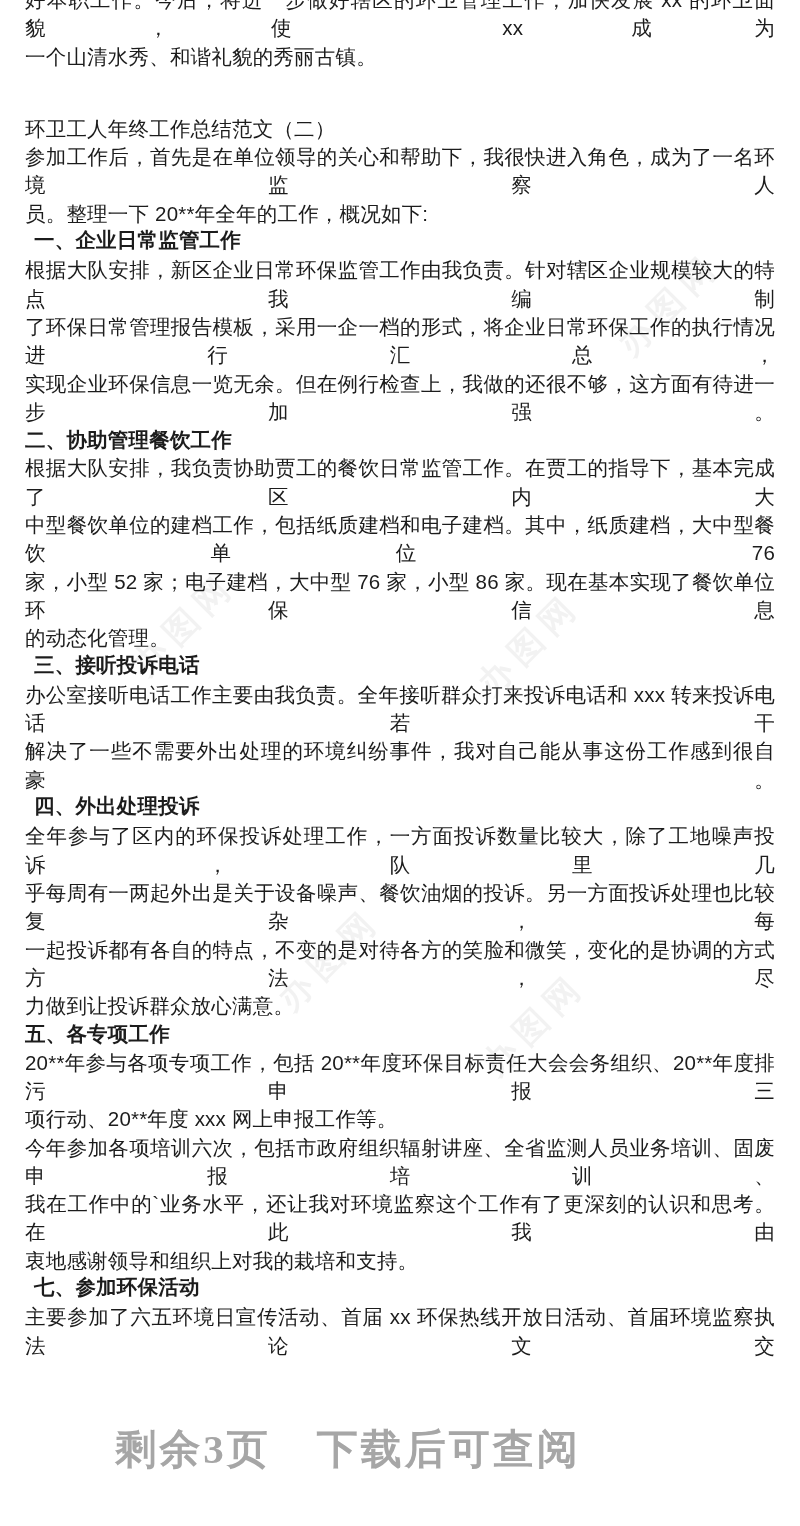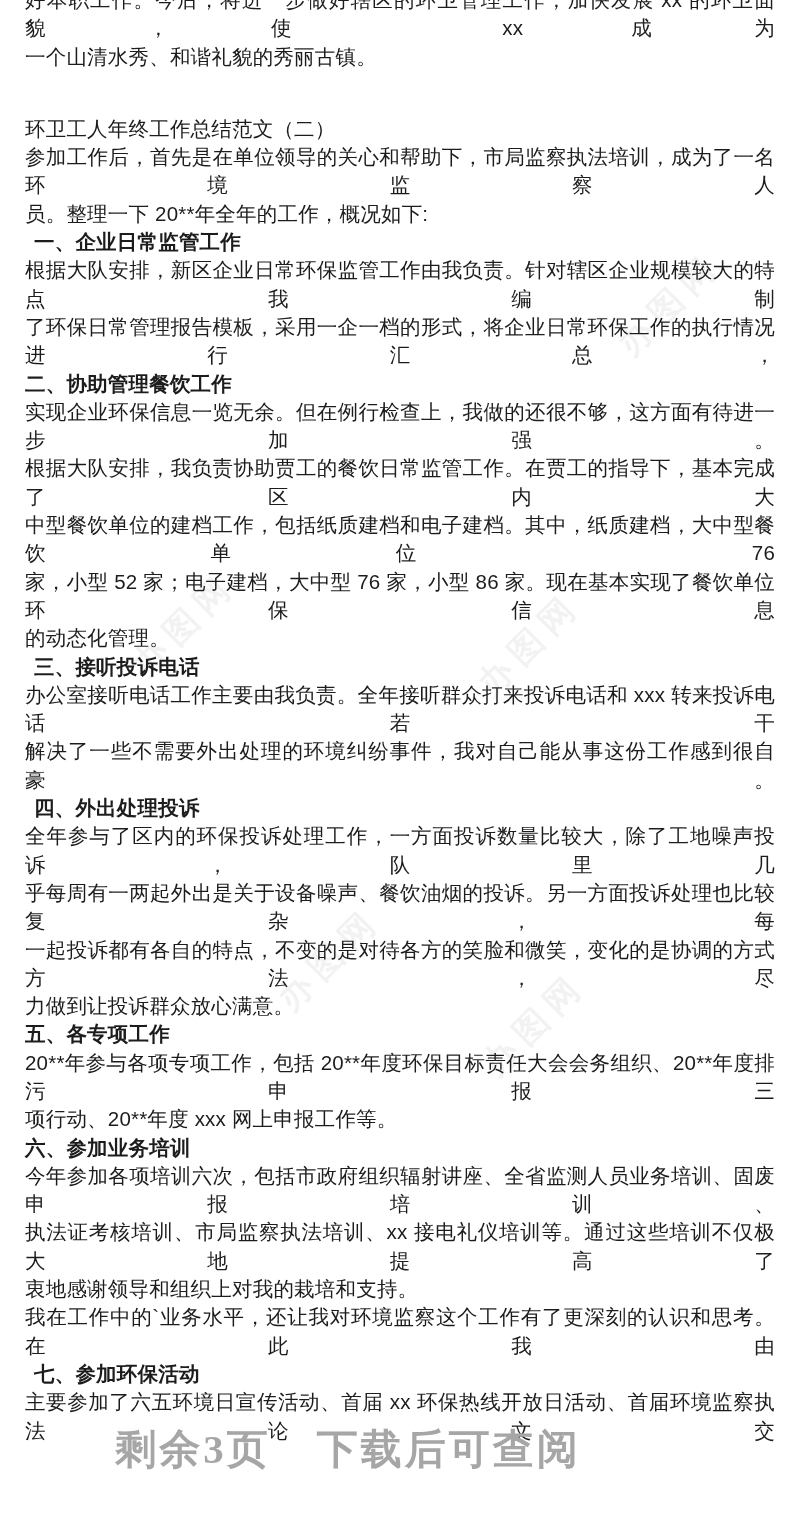--- a/index.html
+++ b/index.html
@@ -16,21 +16,21 @@
     width: 750px;
     margin-top: -14px;
     font-size: 20.5px;
     line-height: 28.3px;
     color: #1c1c1c;
     letter-spacing: 0.2px;
   }
   .line { min-height: 28.3px; }
   .line.j { text-align: justify; text-align-last: justify; }
   .line.b { font-weight: bold; }
-  .line.i { padding-left: 9px; }
+  .line.i { padding-left: 9px; font-family: Liberation Mono, monospace; }
   .line.blank { height: 22px; min-height: 22px; }
   .watermark-layer { position: absolute; left: 0; top: 0; width: 800px; height: 1526px; pointer-events: none; }
   .watermark-layer span {
     position: absolute;
     transform: rotate(-45deg);
     transform-origin: left bottom;
     font-size: 34px;
     letter-spacing: 9px;
     color: rgba(0,0,0,0.05);
     white-space: nowrap;
@@ -60,46 +60,44 @@
     <span style="left: 505px; top: 1040px;">办图网</span>
     <span style="left: 640px; top: 320px;">办图网</span>
   </div>
 
 <div class="doc">
     <div class="line j">好本职工作。今后，将进一步做好辖区的环卫管理工作，加快发展 xx 的环卫面貌，使 xx 成为</div>
     <div class="line">一个山清水秀、和谐礼貌的秀丽古镇。</div>
     <div class="line blank"></div>
     <div class="line blank"></div>
     <div class="line">环卫工人年终工作总结范文（二）</div>
-    <div class="line j">参加工作后，首先是在单位领导的关心和帮助下，市局监察执法培训，成为了一名环境监察人</div>
+    <div class="line j">参加工作后，首先是在单位领导的关心和帮助下，我很快进入角色，成为了一名环境监察人</div>
     <div class="line">员。整理一下 20**年全年的工作，概况如下:</div>
     <div class="line b i">一、企业日常监管工作</div>
     <div class="line j">根据大队安排，新区企业日常环保监管工作由我负责。针对辖区企业规模较大的特点我编制</div>
     <div class="line j">了环保日常管理报告模板，采用一企一档的形式，将企业日常环保工作的执行情况进行汇总，</div>
+    <div class="line j">实现企业环保信息一览无余。但在例行检查上，我做的还很不够，这方面有待进一步加强。</div>
     <div class="line b">二、协助管理餐饮工作</div>
-    <div class="line j">实现企业环保信息一览无余。但在例行检查上，我做的还很不够，这方面有待进一步加强。</div>
     <div class="line j">根据大队安排，我负责协助贾工的餐饮日常监管工作。在贾工的指导下，基本完成了区内大</div>
     <div class="line j">中型餐饮单位的建档工作，包括纸质建档和电子建档。其中，纸质建档，大中型餐饮单位 76</div>
     <div class="line j">家，小型 52 家；电子建档，大中型 76 家，小型 86 家。现在基本实现了餐饮单位环保信息</div>
     <div class="line">的动态化管理。</div>
     <div class="line b i">三、接听投诉电话</div>
     <div class="line j">办公室接听电话工作主要由我负责。全年接听群众打来投诉电话和 xxx 转来投诉电话若干</div>
     <div class="line j">解决了一些不需要外出处理的环境纠纷事件，我对自己能从事这份工作感到很自豪。</div>
     <div class="line b i">四、外出处理投诉</div>
     <div class="line j">全年参与了区内的环保投诉处理工作，一方面投诉数量比较大，除了工地噪声投诉，队里几</div>
     <div class="line j">乎每周有一两起外出是关于设备噪声、餐饮油烟的投诉。另一方面投诉处理也比较复杂，每</div>
     <div class="line j">一起投诉都有各自的特点，不变的是对待各方的笑脸和微笑，变化的是协调的方式方法，尽</div>
     <div class="line">力做到让投诉群众放心满意。</div>
     <div class="line b">五、各专项工作</div>
     <div class="line j">20**年参与各项专项工作，包括 20**年度环保目标责任大会会务组织、20**年度排污申报三</div>
     <div class="line">项行动、20**年度 xxx 网上申报工作等。</div>
-    <div class="line b">六、参加业务培训</div>
     <div class="line j">今年参加各项培训六次，包括市政府组织辐射讲座、全省监测人员业务培训、固废申报培训、</div>
-    <div class="line j">执法证考核培训、市局监察执法培训、xx 接电礼仪培训等。通过这些培训不仅极大地提高了</div>
+    <div class="line j">我在工作中的`业务水平，还让我对环境监察这个工作有了更深刻的认识和思考。在此我由</div>
     <div class="line">衷地感谢领导和组织上对我的栽培和支持。</div>
-    <div class="line j">我在工作中的`业务水平，还让我对环境监察这个工作有了更深刻的认识和思考。在此我由</div>
     <div class="line b i">七、参加环保活动</div>
     <div class="line j">主要参加了六五环境日宣传活动、首届 xx 环保热线开放日活动、首届环境监察执法论文交</div>
   </div>
 
 <div class="footer" style="color: rgb(166, 166, 166);">
   <span>剩余3页</span><span class="hint">下载后可查阅</span>
 </div>
 
 </body></html>

